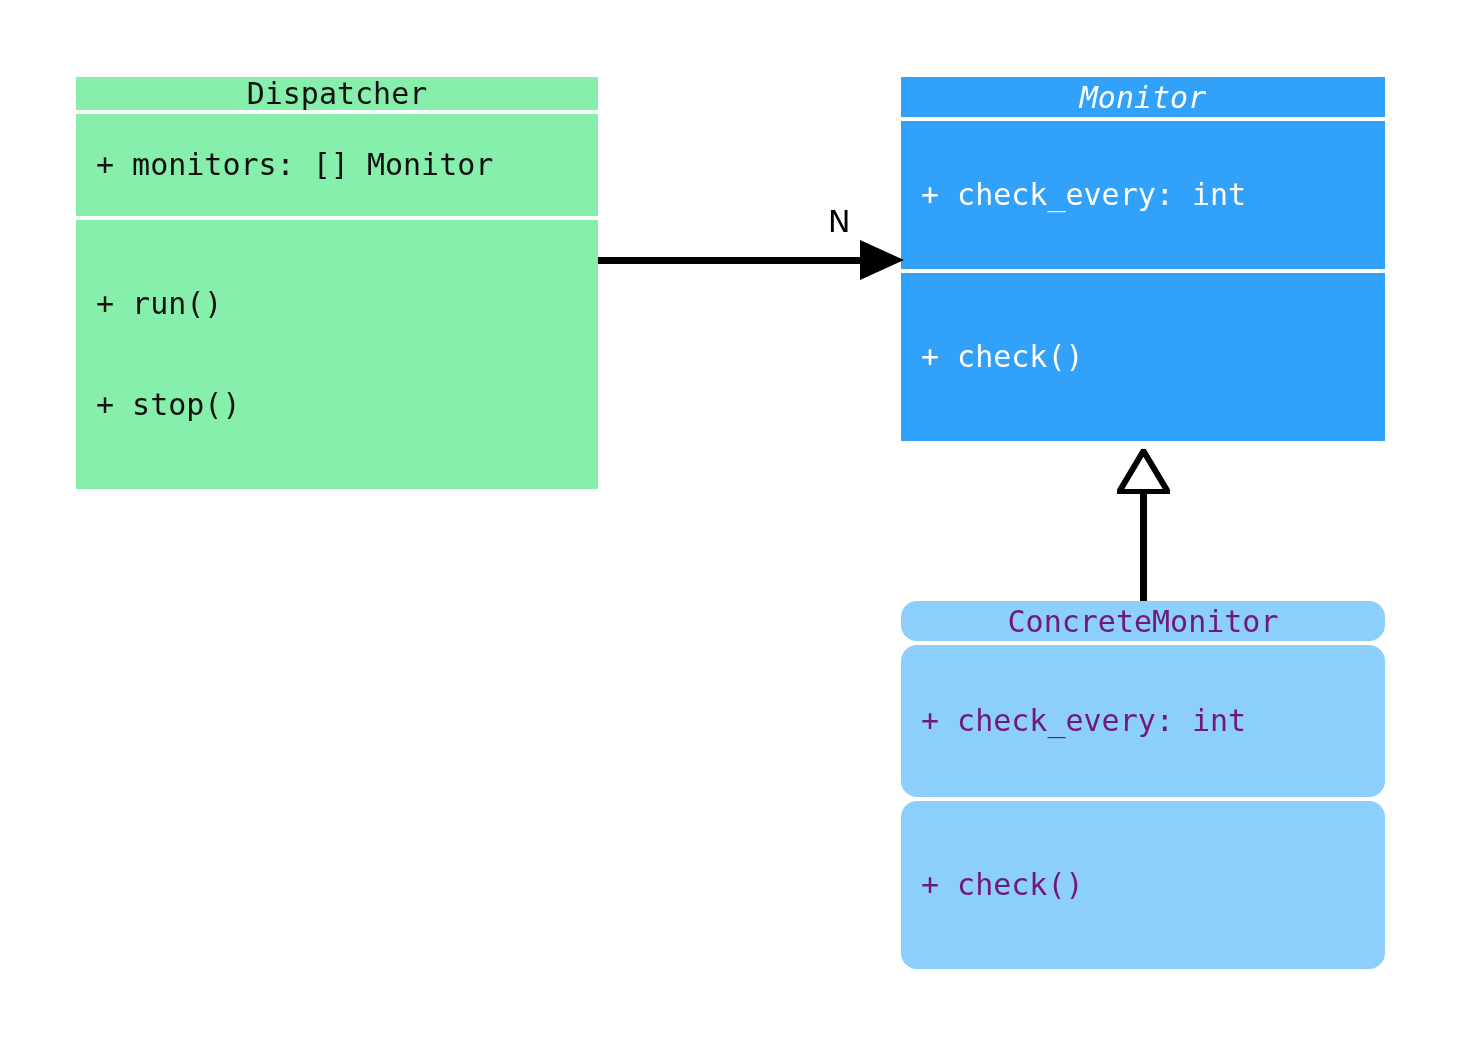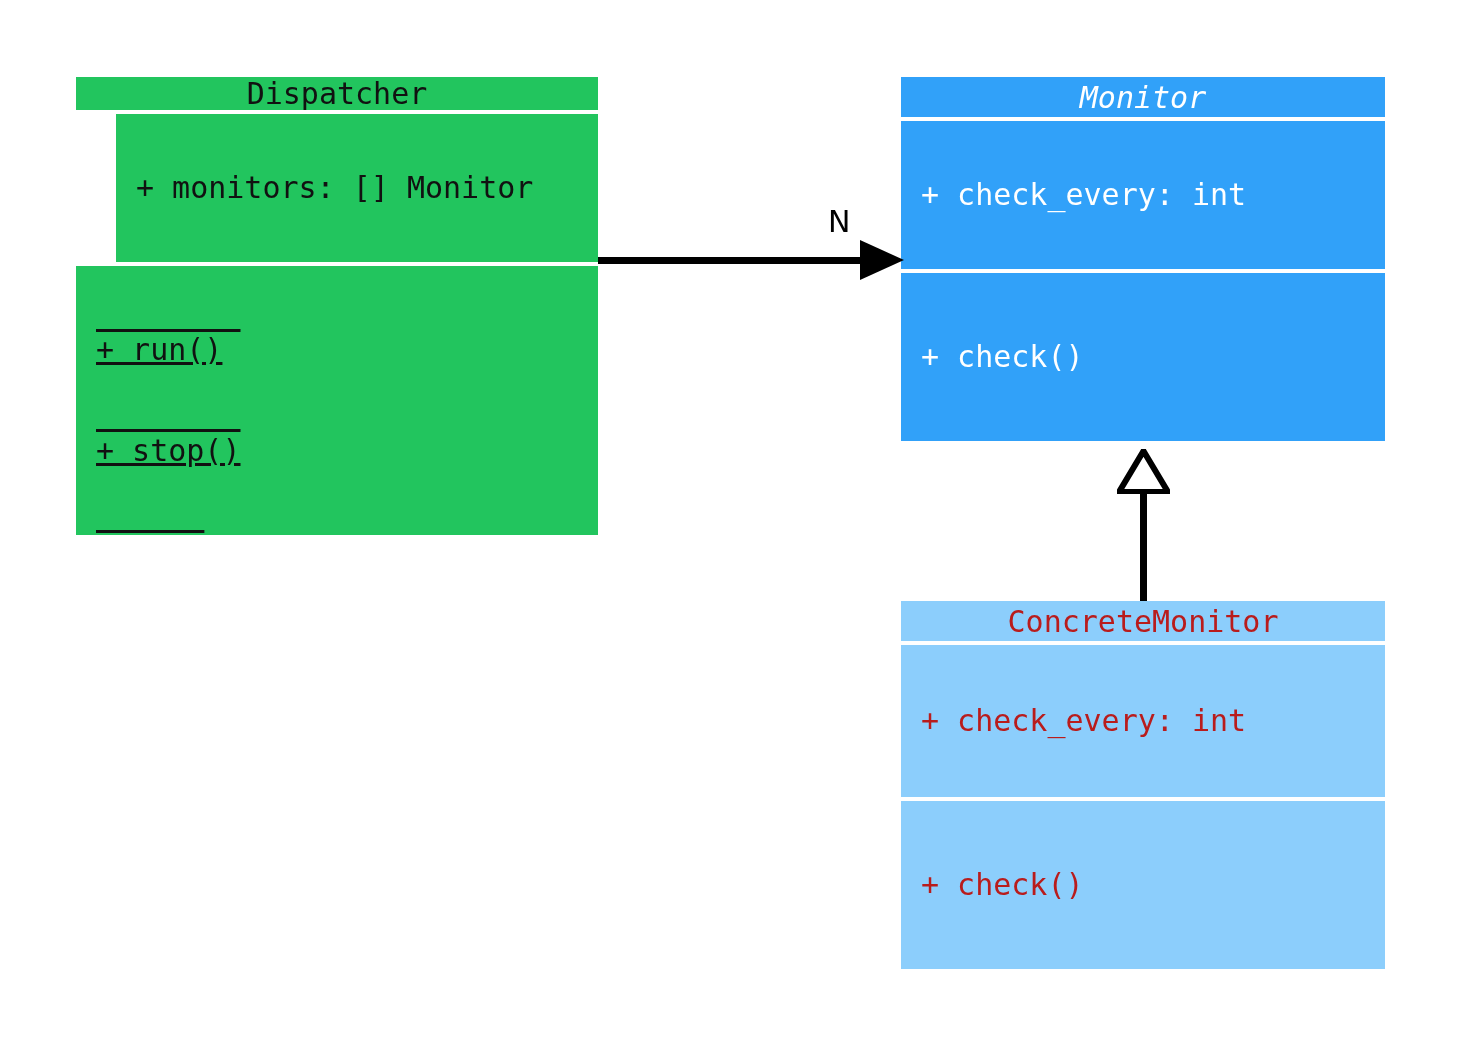--- a/index.html
+++ b/index.html
@@ -55,24 +55,24 @@
     white-space: pre;
   }
 
   
   #dispatcher {
     left: 76px;
     top: 77px;
     width: 522px;
     height: 366px;
   }
-  #dispatcher .compartment { background: #22c55e; color: #111111; }
+  #dispatcher .compartment { background: #86efac; color: #111111; }
   #dispatcher .c-title { height: 58px; }
-  #dispatcher .c-attrs { height: 148px; margin-top: 4px; margin-left: 40px; }
-  #dispatcher .c-methods { flex: 1 1 auto; margin-top: 4px; text-decoration: underline; }
+  #dispatcher .c-attrs { height: 102px; margin-top: 4px; }
+  #dispatcher .c-methods { flex: 1 1 auto; margin-top: 4px; }
 
   
   #monitor {
     left: 901px;
     top: 77px;
     width: 484px;
     height: 364px;
     border-radius: 28px;
   }
   #monitor .compartment { background: #31a1f9; color: #ffffff; }
@@ -80,21 +80,21 @@
   #monitor .c-attrs { height: 148px; margin-top: 4px; }
   #monitor .c-methods { flex: 1 1 auto; margin-top: 4px; }
 
   
   #concrete-monitor {
     left: 901px;
     top: 601px;
     width: 484px;
     height: 368px;
   }
-  #concrete-monitor .compartment { background: #8ccefc; color: #b91c1c; }
+  #concrete-monitor .compartment { background: #8ccefc; color: #701a75; border-radius: 16px; }
   #concrete-monitor .c-title { height: 58px; }
   #concrete-monitor .c-attrs { height: 152px; margin-top: 4px; }
   #concrete-monitor .c-methods { flex: 1 1 auto; margin-top: 4px; }
 
   
   #assoc-line {
     position: absolute;
     left: 598px;
     top: 257px;
     width: 270px;

